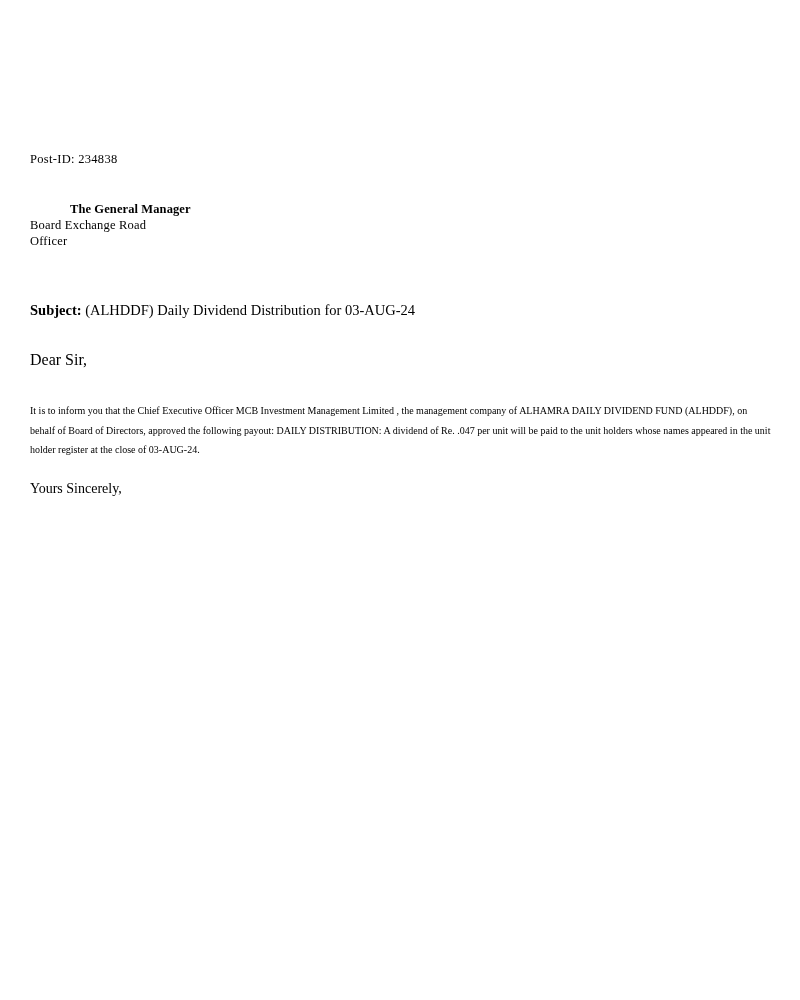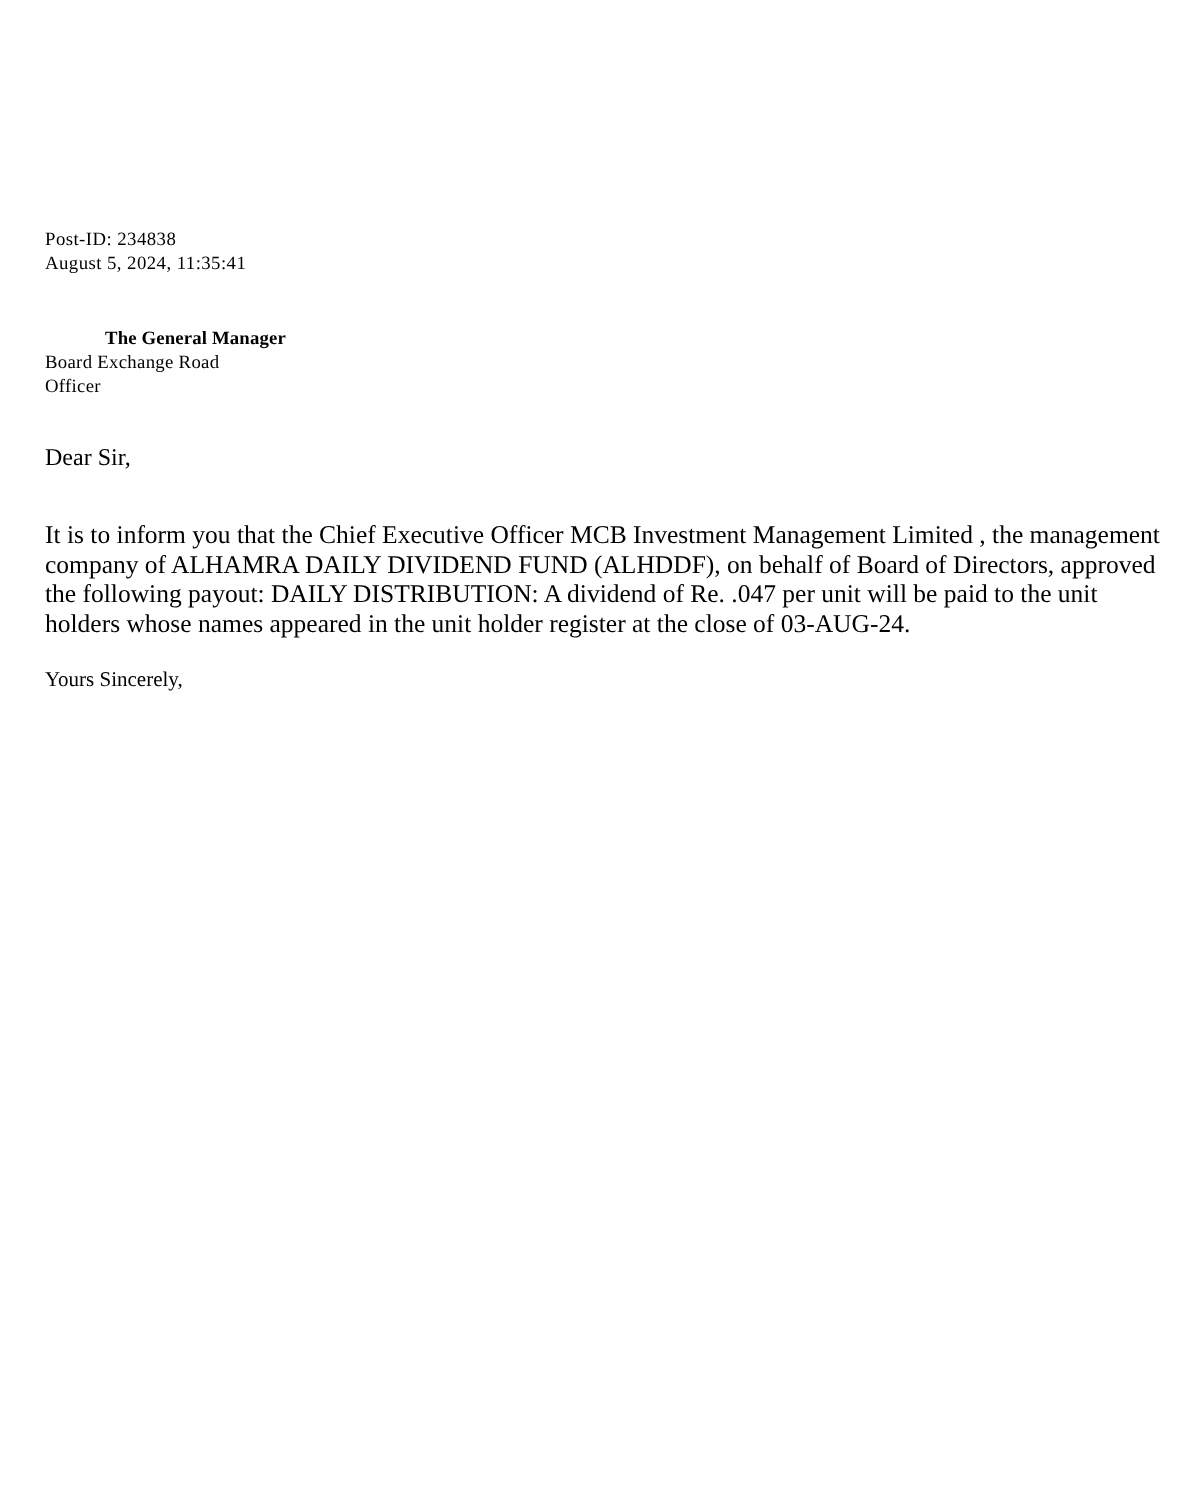--- a/index.html
+++ b/index.html
@@ -60,49 +60,52 @@
   .subject-text {
     font-weight: normal;
   }
   .salutation {
     margin-top: 32px;
     font-size: 16px;
     line-height: 18px;
   }
   .body-block {
     margin-top: 32px;
-    font-size: 17px;
+    font-size: 10px;
     line-height: 19.5px;
     text-align: left;
     width: 744px;
   }
   .body-para {
     margin: 0;
   }
   .closing {
     margin-top: 20px;
     font-size: 14px;
     line-height: 18px;
   }
 </style>
 </head>
 <body>
 
 <div class="page">
   <div class="content">
 
     <div class="meta-line">Post-ID: 234838</div>
-    <div class="meta-line">August 5, 2024, 11:35:41</div>
 
     <div class="recipient-block">
       <div class="recipient-line bold">The General Manager</div>
       <div class="recipient-line">Board Exchange Road</div>
       <div class="recipient-line">Officer</div>
     </div>
 
+    <div class="subject-block">
+      <span class="subject-label">Subject:</span>
+      <span class="subject-text">(ALHDDF) Daily Dividend Distribution for 03-AUG-24</span>
+    </div>
 
     <div class="salutation">Dear Sir,</div>
 
     <div class="body-block">
       <p class="body-para">It is to inform you that the Chief Executive Officer MCB Investment Management Limited , the management company of ALHAMRA DAILY DIVIDEND FUND (ALHDDF), on behalf of Board of Directors, approved the following payout: DAILY DISTRIBUTION: A dividend of Re. .047 per unit will be paid to the unit holders whose names appeared in the unit holder register at the  close of 03-AUG-24.</p>
     </div>
 
     <div class="closing">Yours Sincerely,</div>
 
   </div>

